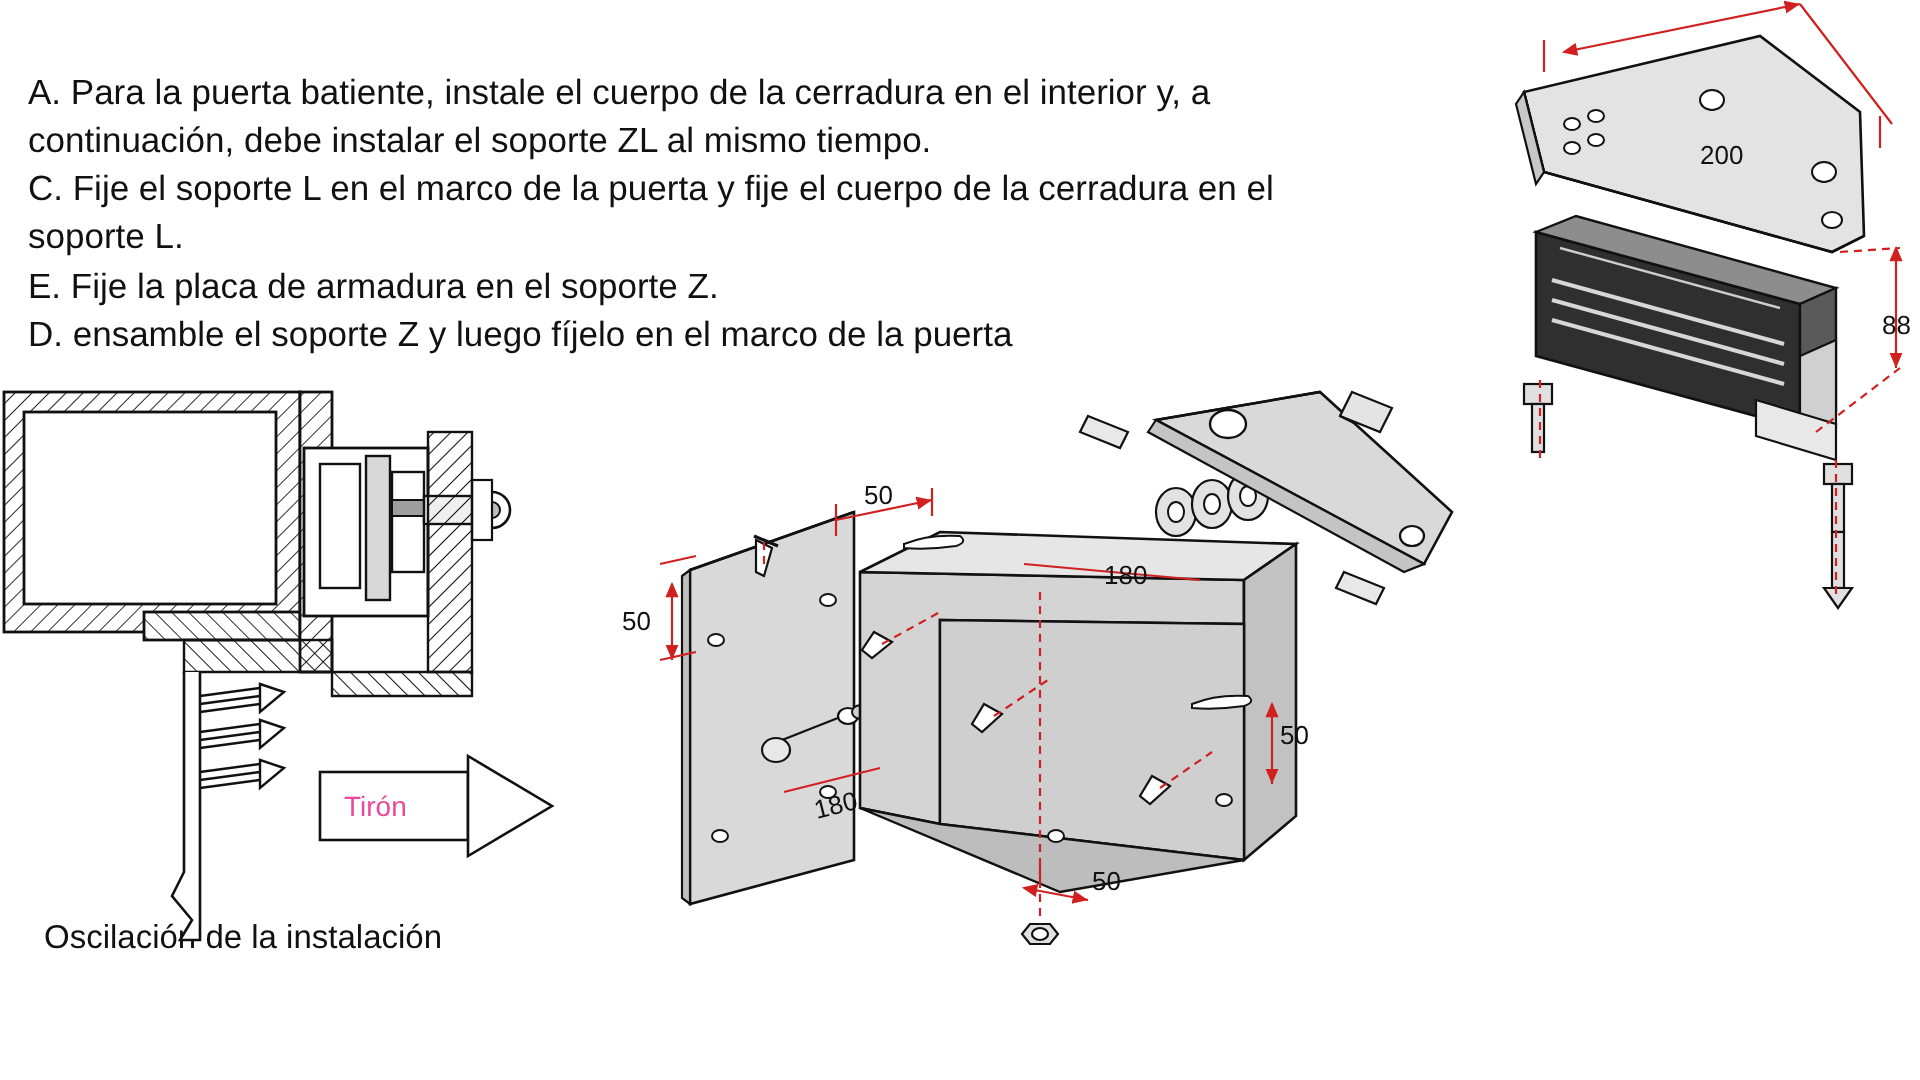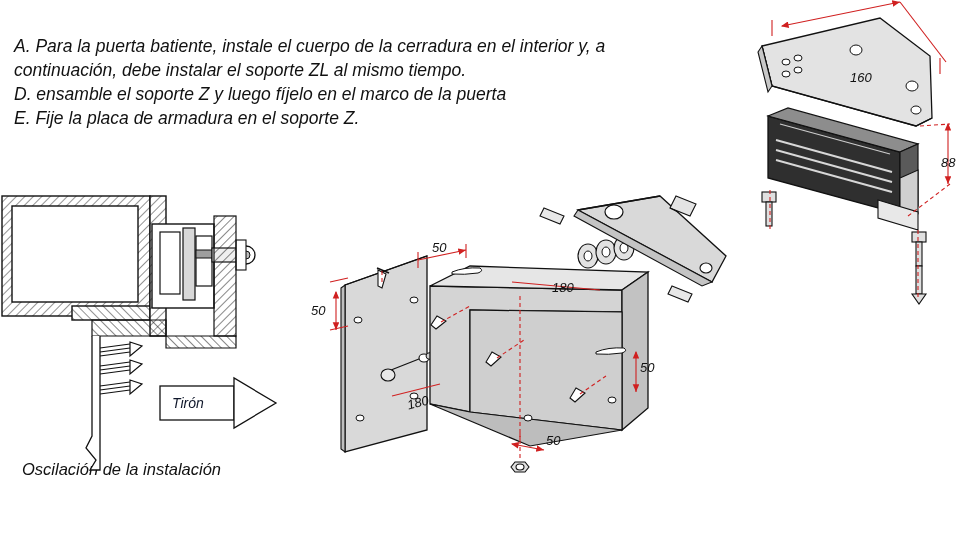--- a/index.html
+++ b/index.html
@@ -1,52 +1,53 @@
 <!DOCTYPE html>
 <html><head>
 <meta charset="utf-8">
 <style>
   html,body{margin:0;padding:0;}
   body{
     width:960px;height:540px;background:#ffffff;
     font-family:"Liberation Sans", sans-serif;
     color:#1a1a1a;overflow:hidden;position:relative;
   }
-  #root{position:relative;width:824px;height:540px;font-style:italic;}
+  #root{position:relative;width:824px;height:540px;}
 
   
   .instructions{
     position:absolute;left:14px;top:34px;width:670px;
     font-size:17.5px;line-height:1.38;color:#111;
   }
   .instructions .line{white-space:normal;}
 
   .caption{
     position:absolute;left:22px;top:460px;font-size:16.5px;color:#111;
   }
 
   
   .dim-label{
     position:absolute;font-size:13px;color:#111;
     font-family:"Liberation Sans", sans-serif;
   }
   svg{position:absolute;left:0;top:0;overflow:visible;}
   .pull-label{
-    position:absolute;font-size:14px;color:#0f172a;
+    position:absolute;font-size:14px;color:#ec4899;
   }
 </style>
 </head>
 <body>
 
 <div id="root">
 
   <div class="instructions">
     <div class="line">A. Para la puerta batiente, instale el cuerpo de la cerradura en el interior y, a continuación, debe instalar el soporte ZL al mismo tiempo.</div>
+    <div class="line">C. Fije el soporte L en el marco de la puerta y fije el cuerpo de la cerradura en el soporte L.</div>
+    <div class="line">E. Fije la placa de armadura en el soporte Z.</div>
     <div class="line">D. ensamble el soporte Z y luego fíjelo en el marco de la puerta</div>
-    <div class="line">E. Fije la placa de armadura en el soporte Z.</div>
   </div>
 
   <div class="caption">Oscilación de la instalación</div>
 
   <svg width="960" height="540" viewBox="0 0 960 540">
     <defs>
       <pattern id="hatchA" patternUnits="userSpaceOnUse" width="6" height="6" patternTransform="rotate(45)">
         <line x1="0" y1="0" x2="0" y2="6" stroke="#111" stroke-width="1"></line>
       </pattern>
       <pattern id="hatchB" patternUnits="userSpaceOnUse" width="6" height="6" patternTransform="rotate(-45)">
@@ -266,16 +267,16 @@
 
   <div class="pull-label" style="left:172px;top:395px;">Tirón</div>
 
   <div class="dim-label" style="left:432px;top:240px;color:#111;">50</div>
   <div class="dim-label" style="left:311px;top:303px;">50</div>
   <div class="dim-label" style="left:407px;top:395px;transform:rotate(-14deg);">180</div>
   <div class="dim-label" style="left:552px;top:280px;">180</div>
   <div class="dim-label" style="left:640px;top:360px;">50</div>
   <div class="dim-label" style="left:546px;top:433px;">50</div>
 
-  <div class="dim-label" style="left:850px;top:70px;">160</div>
+  <div class="dim-label" style="left:850px;top:70px;">200</div>
   <div class="dim-label" style="left:941px;top:155px;">88</div>
 
 </div>
 
 </body></html>

